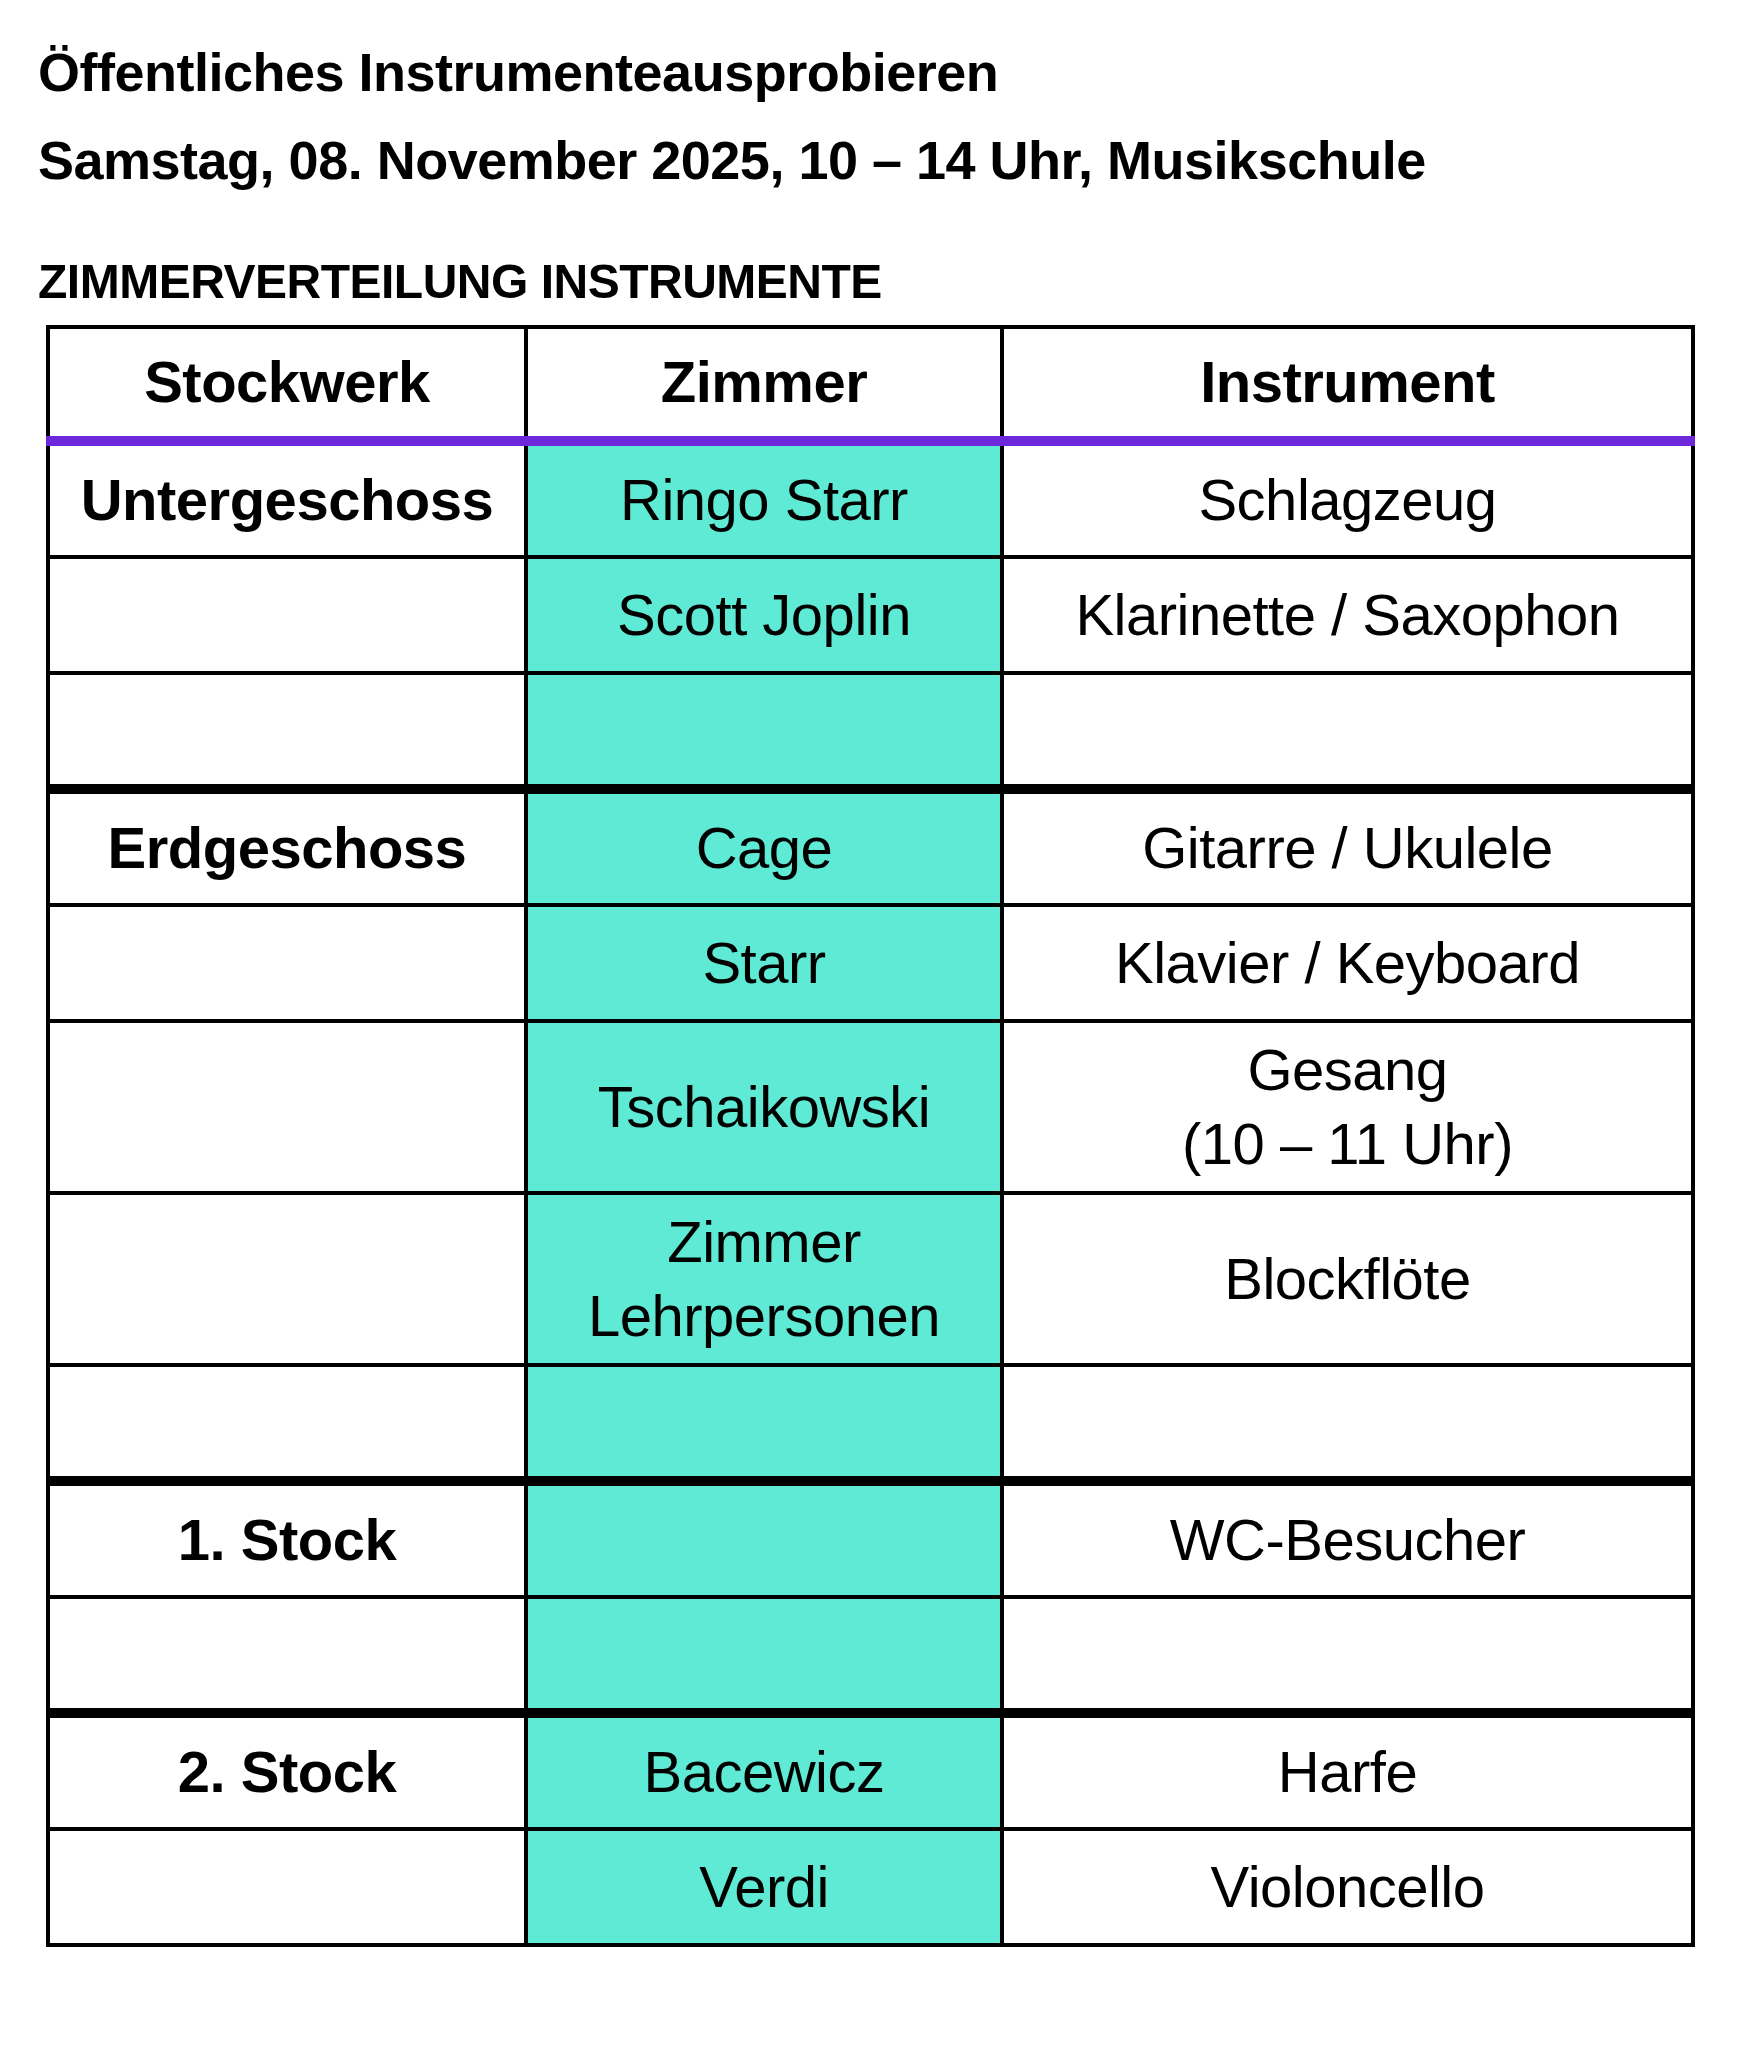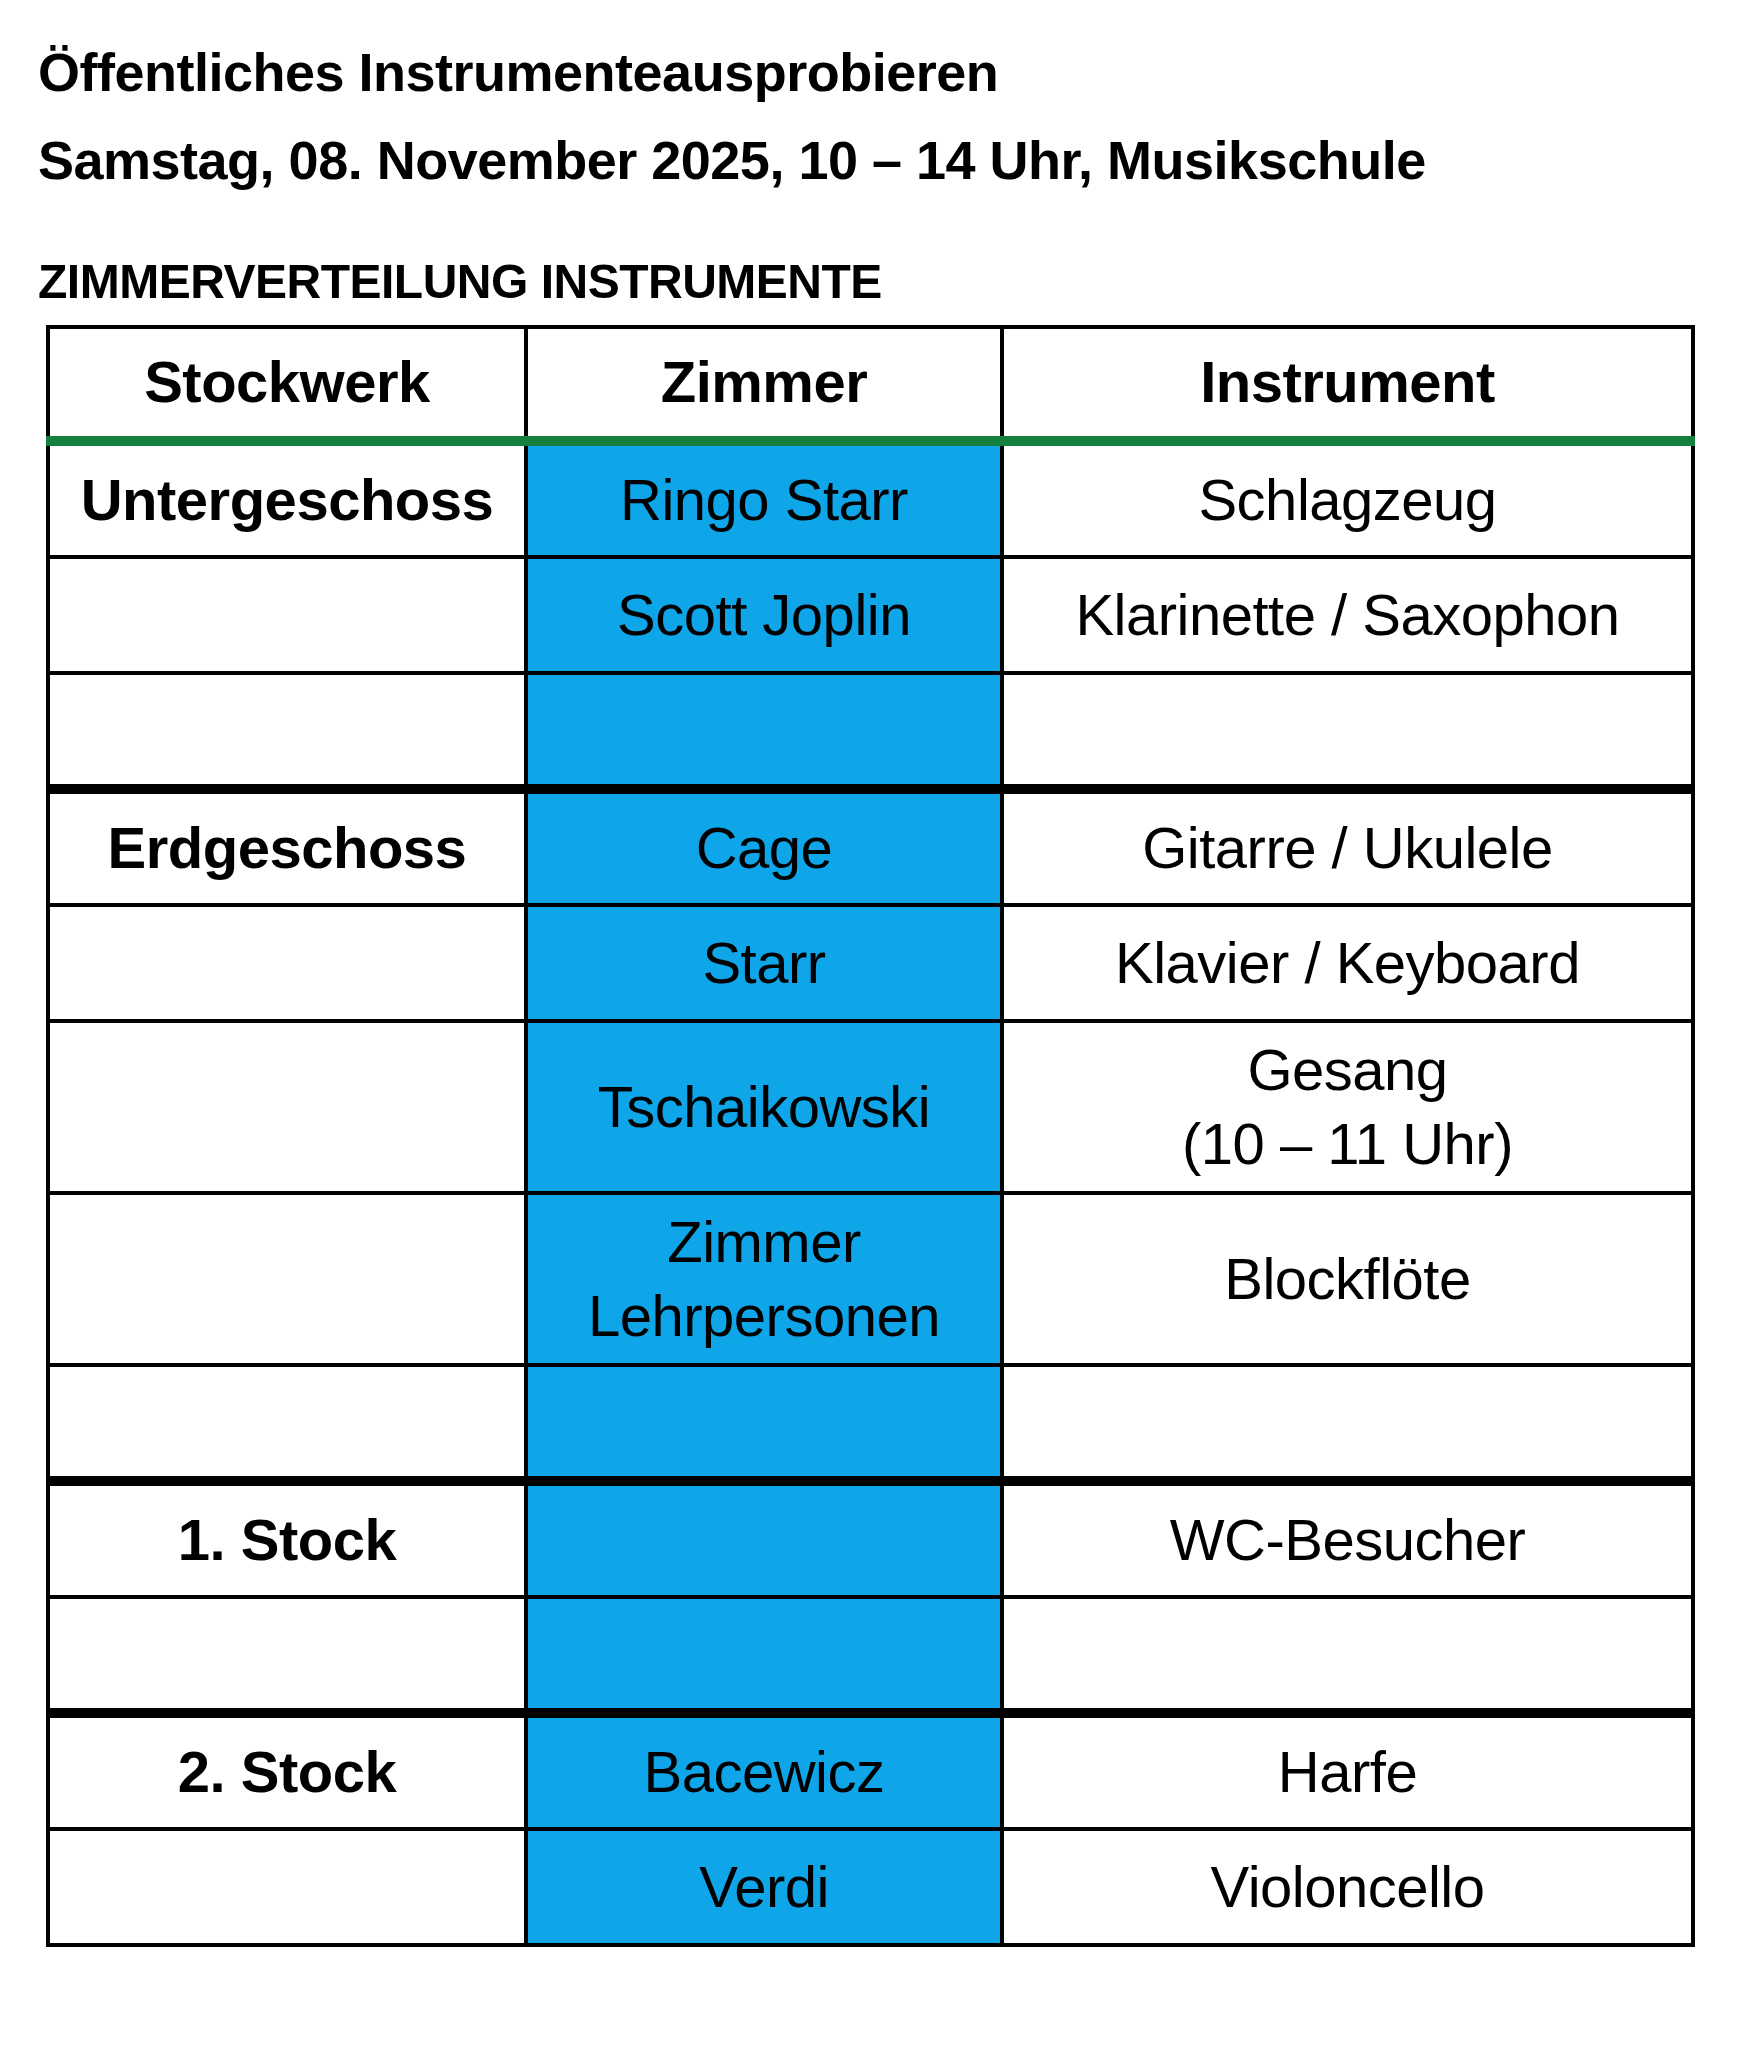--- a/index.html
+++ b/index.html
@@ -48,27 +48,27 @@
     text-align: center;
     vertical-align: middle;
     padding: 0 8px;
     white-space: pre-line;
     line-height: 1.28;
     overflow: hidden;
   }
   table.room-table thead tr { height: 114px; }
   table.room-table thead th {
     font-weight: bold;
-    border-bottom: 10px solid #15803d;
+    border-bottom: 10px solid #6d28d9;
   }
   table.room-table tbody tr { height: 116px; }
   table.room-table tbody tr.tall { height: 172px; }
   table.room-table tbody tr.section-end td { border-bottom: 10px solid #000000; }
   td.floor-cell { font-weight: bold; }
-  td.room-cell.hl { background: #0ea5e9; }
+  td.room-cell.hl { background: #5eead4; }
 </style>
 </head>
 <body>
 
 <div class="page">
 
   <div class="doc-title">Öffentliches Instrumenteausprobieren</div>
   <div class="doc-subtitle">Samstag, 08. November 2025, 10 – 14 Uhr, Musikschule</div>
 
   <div class="section-heading">ZIMMERVERTEILUNG INSTRUMENTE</div>

